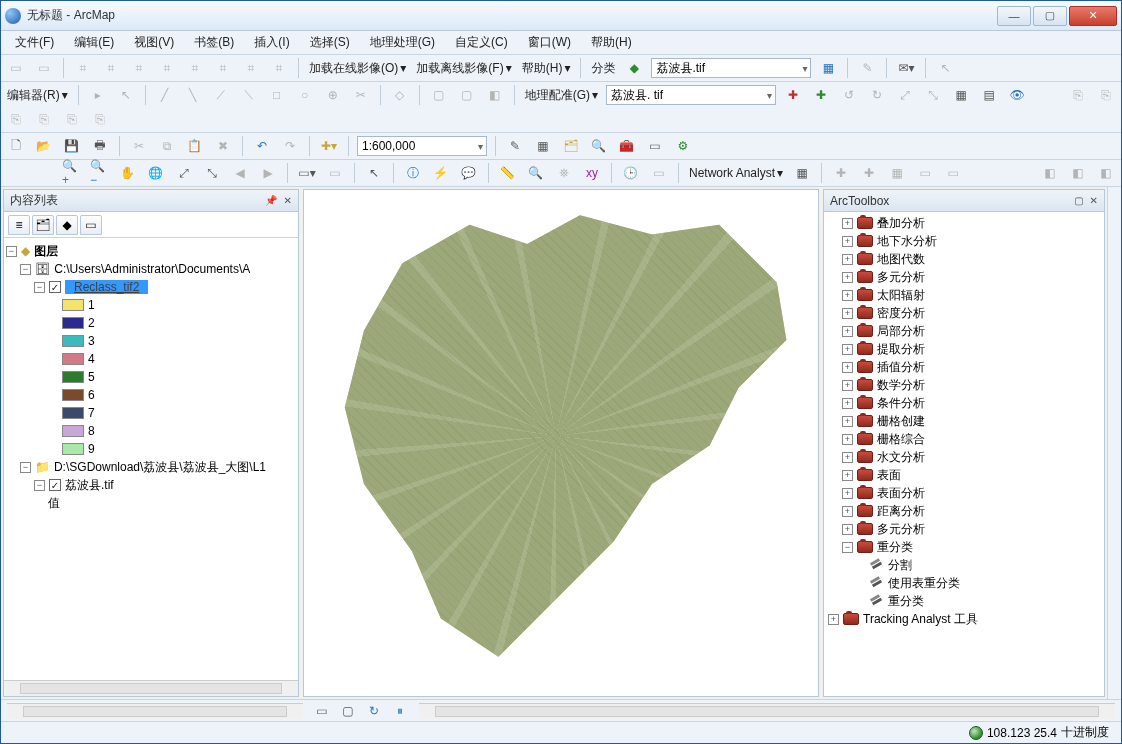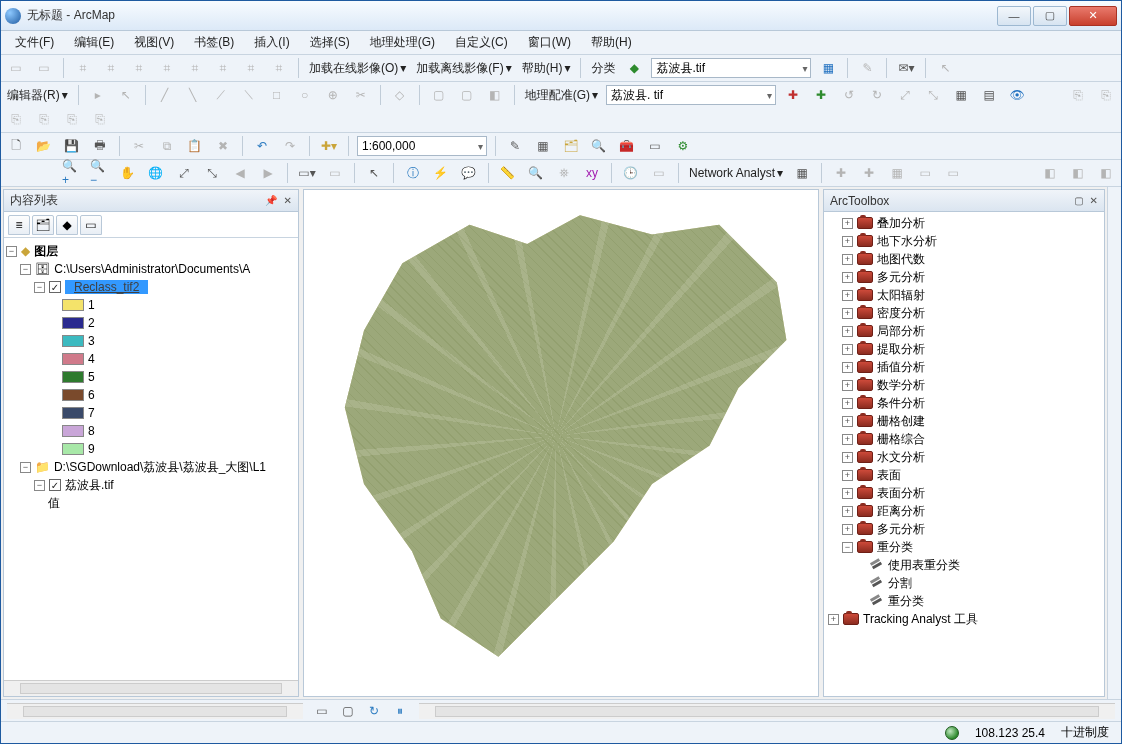--- a/index.html
+++ b/index.html
@@ -45,21 +45,21 @@
 .noise { position:absolute; inset:0; background: repeating-conic-gradient(#0000 0 12deg,#ffffff22 12deg 14deg), repeating-linear-gradient(45deg,#0000 0 6px,#00000018 6px 7px); mix-blend-mode:overlay; }
 .toolbox { width:282px; margin:2px; }
 .tbx-body { flex:1; overflow:auto; padding:2px 4px; }
 .tbx-row { display:flex; align-items:center; height:18px; gap:4px; }
 .tbx-icon { width:16px; height:12px; background:linear-gradient(#cd4a3a,#8c2c20); border-radius:2px; border:1px solid #6e1f16; position:relative; }
 .tbx-icon::before { content:""; position:absolute; left:2px; top:-3px; width:6px; height:3px; background:#8c2c20; border-radius:2px 2px 0 0; }
 .hammer { width:14px; height:14px; display:flex; align-items:center; justify-content:center; }
 .hammer::before { content:""; width:10px; height:3px; background:#555; transform:rotate(-30deg); box-shadow:0 -4px 0 0 #888; }
 .bottom-bar { height:22px; background:#eef3f9; border-top:1px solid #c8d4e0; display:flex; align-items:center; padding:0 6px; gap:8px; }
 .bottom-bar .icons { display:flex; gap:4px; }
-.statusbar { height:22px; background:#eef3f9; border-top:1px solid #c8d4e0; display:flex; align-items:center; justify-content:flex-end; padding:0 12px; gap:16px; }
+.statusbar { height:22px; background:#eef3f9; border-top:1px solid #c8d4e0; display:flex; align-items:center; justify-content:flex-end; padding:0 12px; gap:4px; }
 .globe { width:14px; height:14px; border-radius:50%; background: radial-gradient(circle at 35% 35%, #bfe6bf, #2e8b2e 70%); border:1px solid #1e5a1e; }
 .scroll-h { height:16px; background:#f0f0f0; border-top:1px solid #ccc; position:relative; }
 .scroll-h::before { content:""; position:absolute; left:16px; right:16px; top:2px; bottom:2px; background:#e4e4e4; border:1px solid #ccc; }
 .pin { font-size:10px; color:#555; }
 .grad-swatch { width:14px; height:32px; background:linear-gradient(#000,#fff); border:1px solid #888; margin-left:4px; }
 .row-indent-1 { padding-left:14px; } .row-indent-2 { padding-left:28px; } .row-indent-3 { padding-left:42px; } .row-indent-4 { padding-left:56px; }
 .small-v { width:14px; background:#eef3f9; border-left:1px solid #c8d4e0; }
 </style>
 </head>
 <body>
@@ -431,25 +431,25 @@
             </div>
           </div>
         <div class="tbx-row row-indent-1">
           <span class="exp">−</span>
           <span class="tbx-icon"></span>
           <span>重分类</span>
         </div>
         <div id="opentools-holder">
             <div class="tbx-row row-indent-3">
               <span class="hammer"></span>
-              <span>使用表重分类</span>
+              <span>分割</span>
             </div>
             <div class="tbx-row row-indent-3">
               <span class="hammer"></span>
-              <span>分割</span>
+              <span>使用表重分类</span>
             </div>
             <div class="tbx-row row-indent-3">
               <span class="hammer"></span>
               <span>重分类</span>
             </div>
           </div>
         <div class="tbx-row">
           <span class="exp">+</span>
           <span class="tbx-icon"></span>
           <span>Tracking Analyst 工具</span>

